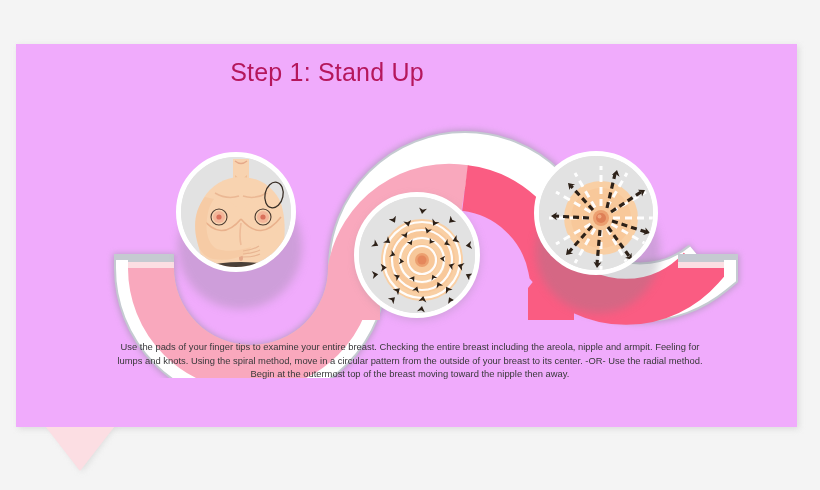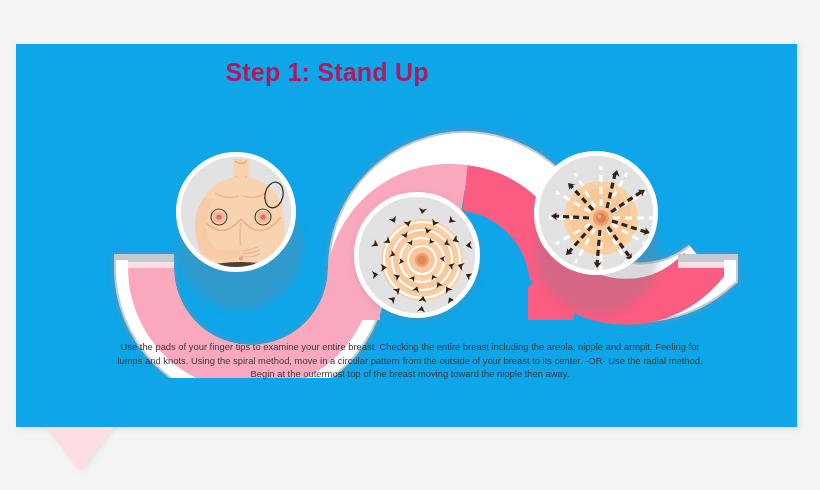--- a/index.html
+++ b/index.html
@@ -31,39 +31,39 @@
     border-left: 35px solid transparent;
     border-right: 35px solid transparent;
     border-top: 48px solid #d8d8d8;
     filter: blur(3px);
     opacity: .85;
   }
   #card {
     position: absolute;
     left: 16px; top: 44px;
     width: 781px; height: 383px;
-    background: #0ea5e9;
+    background: #f0abfc;
     overflow: hidden;
   }
   #tail {
     position: absolute;
     left: 45px; top: 426px;
     width: 0; height: 0;
     border-left: 35px solid transparent;
     border-right: 35px solid transparent;
     border-top: 45px solid #fcdee3;
   }
   
   #title {
     position: absolute;
     left: 0; top: 58px;
     width: 654px;
     text-align: center;
     font-size: 25px;
-    font-weight: bold;
+    font-weight: normal;
     color: #b5175c;
     letter-spacing: .2px;
   }
   
   #ribbon {
     position: absolute;
     left: 0; top: 44px;
     width: 820px;
     height: 290px;
   }

